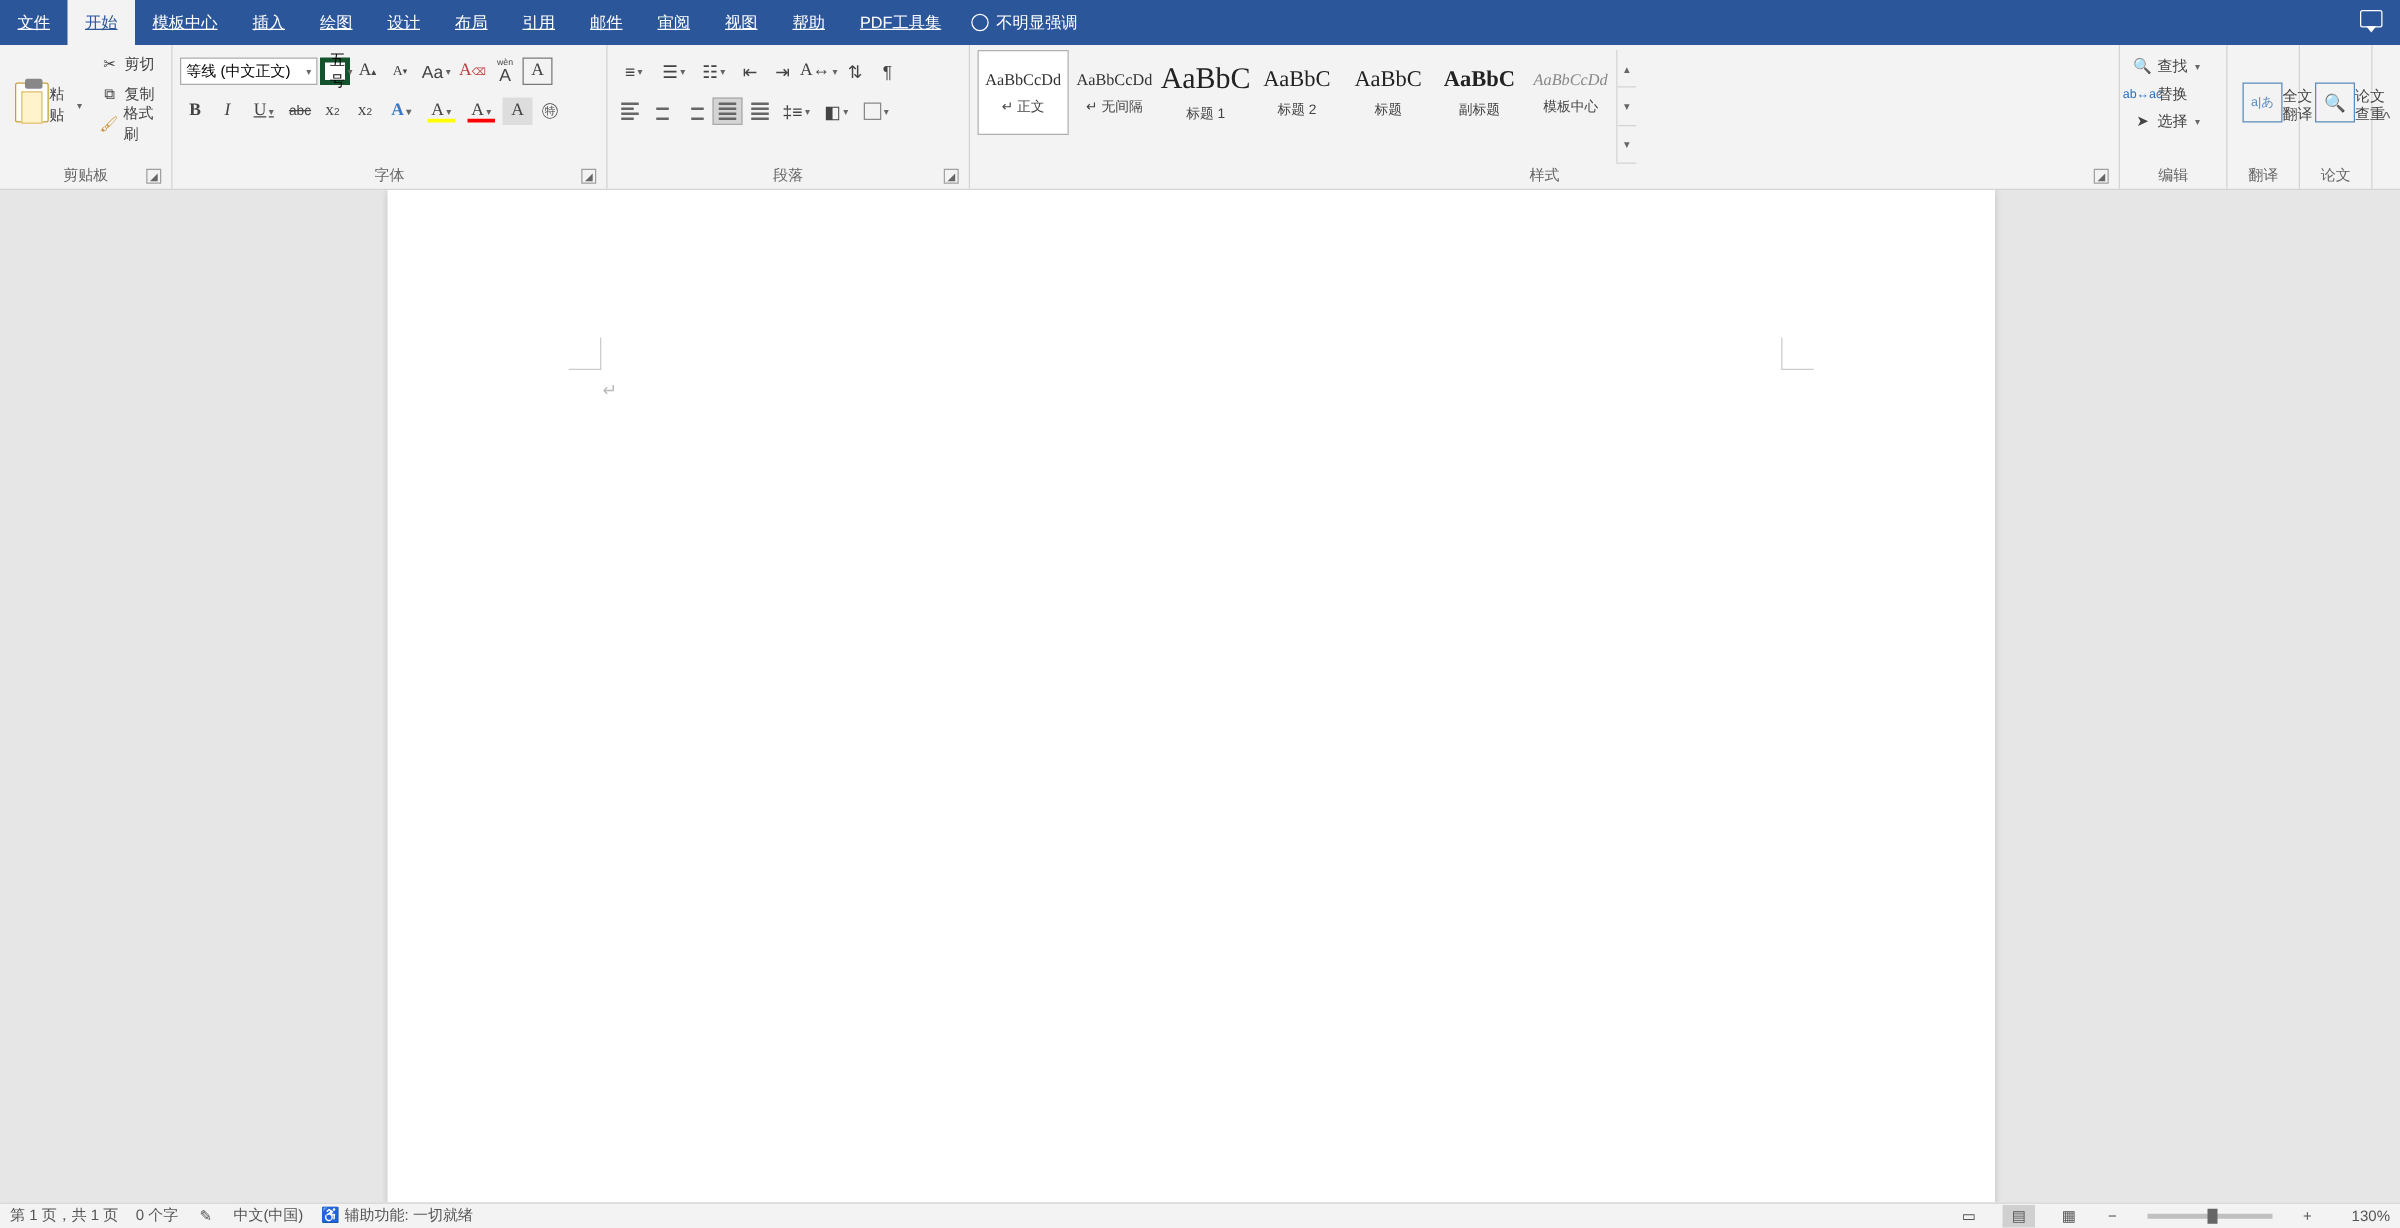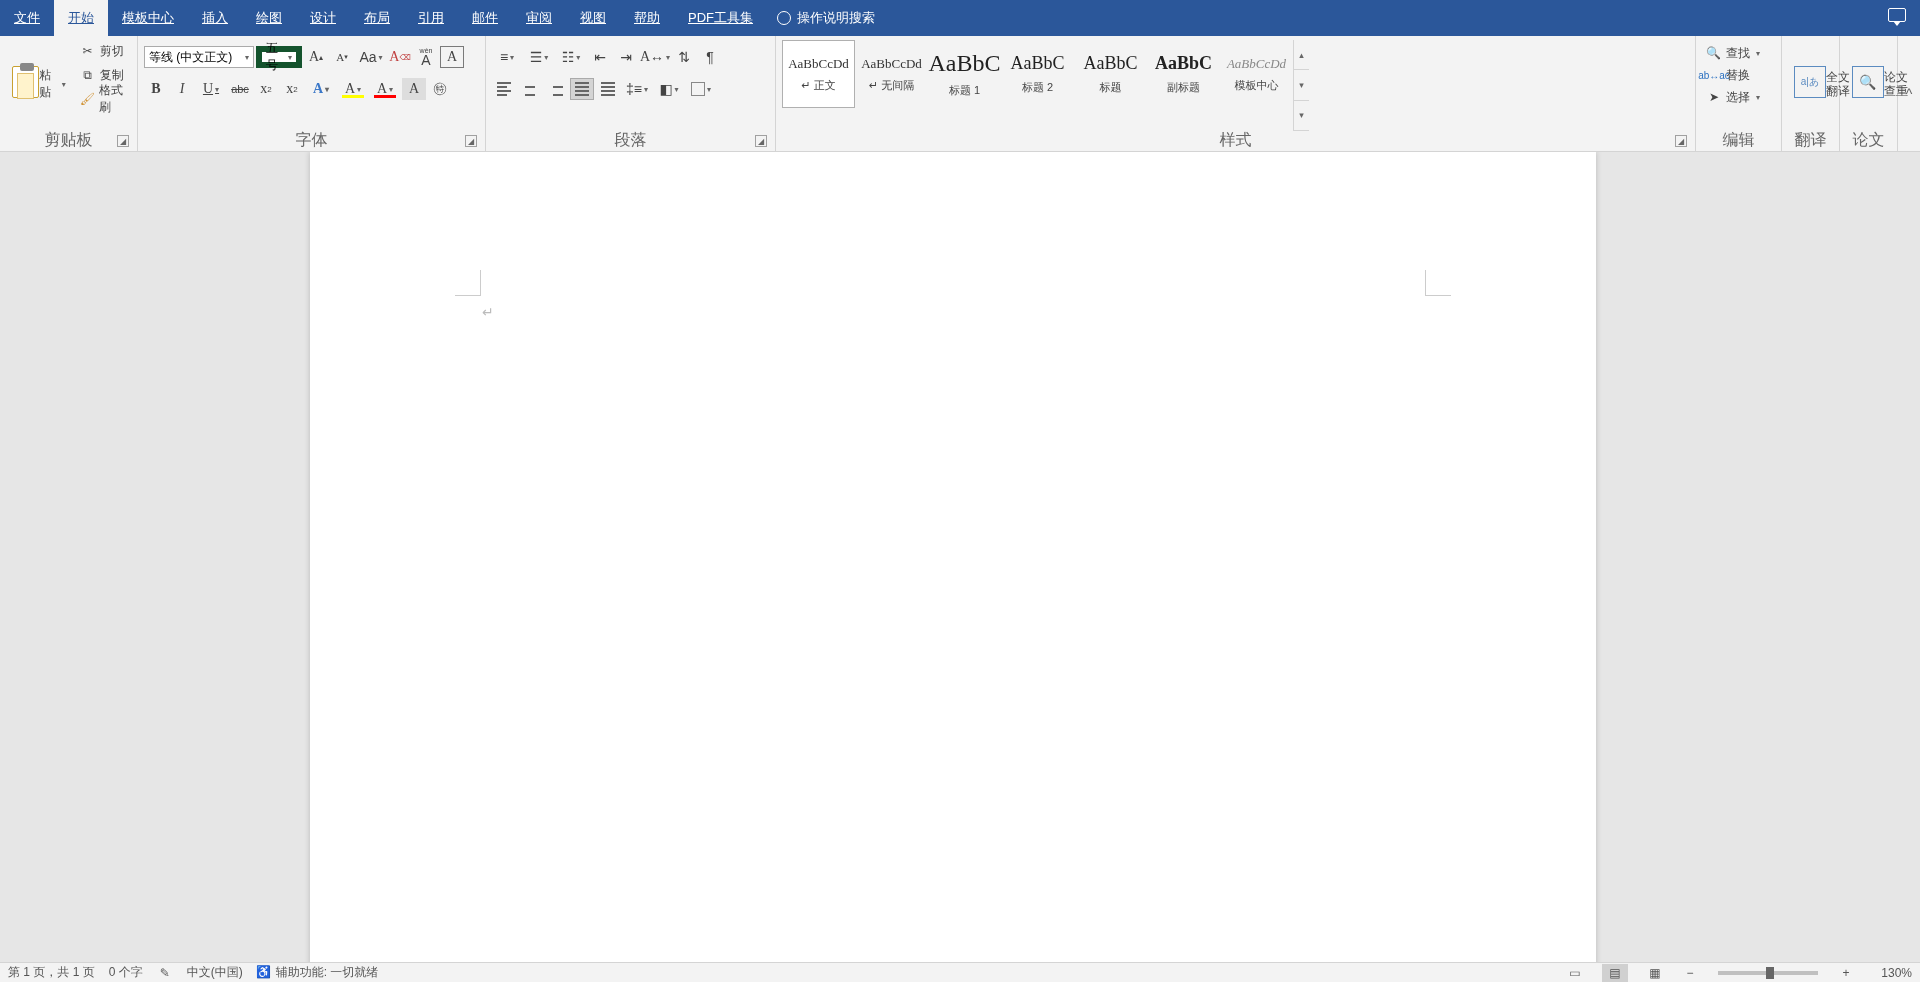--- a/index.html
+++ b/index.html
@@ -12,41 +12,41 @@
 .menu-help { display: flex; align-items: center; margin-left: 10px; color: #fff; gap:6px;}
 .menu-help .bulb { width:14px; height:14px; border:1.5px solid #fff; border-radius:50%; position:relative; }
 .comment-icon { position:absolute; right:14px; top:8px; width:18px; height:14px; border:1.5px solid #fff; border-radius:2px; }
 .comment-icon::after{content:"";position:absolute;bottom:-5px;left:4px;width:0;height:0;border-left:4px solid transparent;border-right:4px solid transparent;border-top:5px solid #fff;}
 
 
 .ribbon { background: #f3f3f3; height: 116px; border-bottom: 1px solid #d4d4d4; display: flex; }
 .group { border-right: 1px solid #d4d4d4; display: flex; flex-direction: column; justify-content: space-between; padding: 4px 6px 2px 6px; position:relative;}
 .group-content { display: flex; align-items: flex-start; gap: 4px; flex:1;}
 .group-label-row{display:flex;align-items:center;justify-content:center;height:18px;position:relative;}
-.group-label { font-size: 16px; color: #666; text-align:center; width:100%;}
+.group-label { font-size: 12px; color: #666; text-align:center; width:100%;}
 .launcher { position:absolute; right:2px; bottom:2px; width:12px; height:12px; border:1px solid #a0a0a0; font-size:8px; color:#666; display:flex; align-items:center; justify-content:center;}
 
 .big-btn { display:flex; align-items:center; justify-content:center; padding:2px 6px; font-size:12px; color:#444; cursor:pointer; height:88px;}
 .big-btn .icon-large{width:32px;height:32px;margin-bottom:4px;}
 
 .vbtns { display:flex; flex-direction:column; gap:2px;}
 .small-btn { display:flex; align-items:center; gap:4px; font-size:12px; color:#444; padding:2px 4px; cursor:pointer; height:22px;}
 .mini-icon{width:16px;height:16px;display:inline-flex;align-items:center;justify-content:center;}
 
 .dd-arrow{font-size:8px;color:#666;margin-left:2px;}
 
 
 .clip-icon{width:30px;height:36px;background:#fff;border:1px solid #c8a030;border-radius:2px;position:relative;}
 .clip-icon::before{content:"";position:absolute;top:-4px;left:7px;width:14px;height:8px;background:#888;border-radius:2px;}
 .clip-icon::after{content:"";position:absolute;top:6px;left:4px;right:4px;height:24px;background:#fff3cc;border:1px solid #e0c070;}
 
 
 .row{display:flex;align-items:center;gap:2px;height:26px;}
 .font-name{width:110px;height:22px;border:1px solid #ababab;background:#fff;font-size:12px;display:flex;align-items:center;justify-content:space-between;padding:0 4px;}
-.font-size{width:46px;height:22px;border:6px solid #14532d;background:#fff;font-size:12px;display:flex;align-items:center;justify-content:space-between;padding:0 4px;}
+.font-size{width:24px;height:22px;border:4px solid #14532d;background:#fff;font-size:12px;display:flex;align-items:center;justify-content:space-between;padding:0 4px;}
 .tb{width:24px;height:22px;display:flex;align-items:center;justify-content:center;font-size:14px;color:#444;cursor:pointer;position:relative;}
 .tb.framed{border:1px solid #7a7a7a;font-family:serif;}
 .tb.wide{width:30px;}
 .tb .bar{position:absolute;bottom:2px;left:4px;right:4px;height:3px;}
 .tb.active{background:#d4d4d4;border:1px solid #aaa;}
 
 
 .styles-group .group-content{gap:0;}
 .style-item{width:73px;height:68px;border:1px solid transparent;display:flex;flex-direction:column;align-items:center;justify-content:center;cursor:pointer;font-size:11px;color:#444;}
 .style-item.sel{border:1px solid #b0b0b0;background:#fff;}
@@ -92,21 +92,21 @@
   <div class="menu-tab">设计</div>
   <div class="menu-tab">布局</div>
   <div class="menu-tab">引用</div>
   <div class="menu-tab">邮件</div>
   <div class="menu-tab">审阅</div>
   <div class="menu-tab">视图</div>
   <div class="menu-tab">帮助</div>
   <div class="menu-tab">PDF工具集</div>
   <div class="menu-help">
     <span class="bulb"></span>
-    <span>操作说明搜索</span>
+    <span>不明显强调</span>
   </div>
   <div class="comment-icon"></div>
 </div>
 
 <div class="ribbon">
 
   <div class="group" style="width:138px">
     <div class="group-content">
       <div class="big-btn">
         <div class="clip-icon icon-large"></div>

